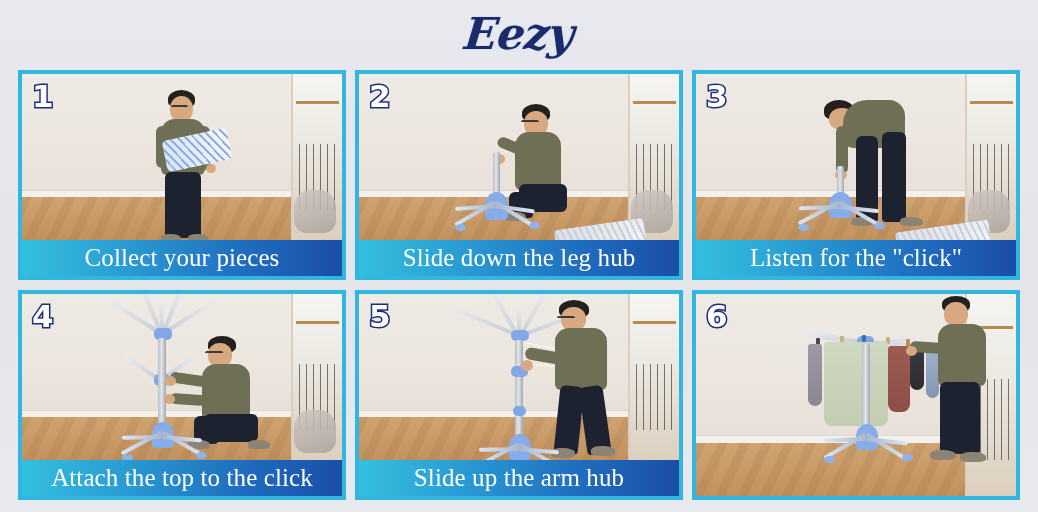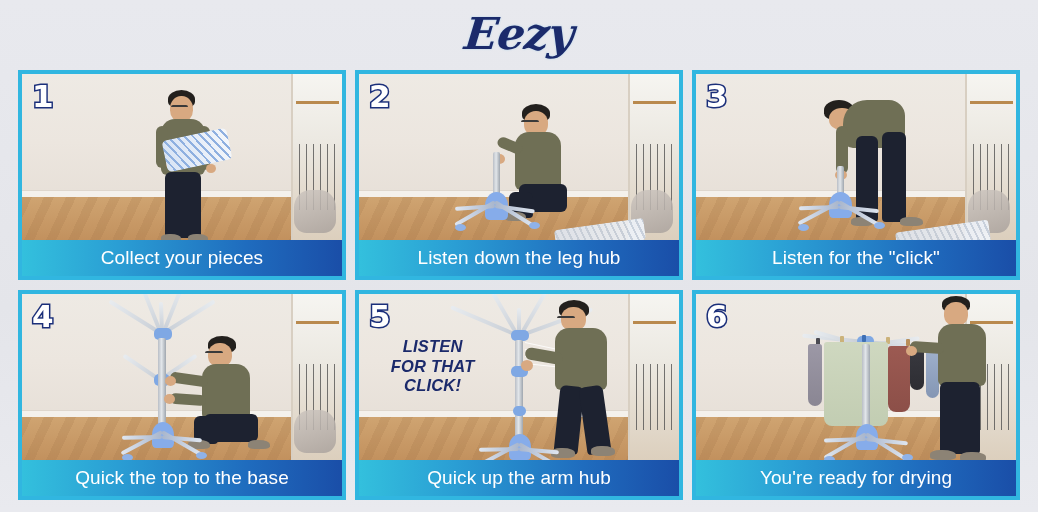--- a/index.html
+++ b/index.html
@@ -285,27 +285,28 @@
     text-align: center;
     letter-spacing: 0.2px;
     user-select: none;
   }
 
   
   .caption {
     flex: 0 0 36px;
     background: linear-gradient(90deg, #33c0dd 0%, #2a9ed4 30%, #1f6cbe 70%, #1a4ea8 100%);
     color: #ffffff;
-    font-size: 19px;
+    font-size: 25px;
     display: flex;
     align-items: center;
     justify-content: center;
     letter-spacing: 0.1px;
     white-space: nowrap;
     z-index: 5;
+    font-family: Liberation Serif, serif;
   }
 </style>
 </head>
 <body>
 
 <div class="title-bar">
   <span class="title-script">Eezy</span>
 </div>
 
 <div class="grid">
@@ -365,21 +366,21 @@
       <div class="leg" style="left:136px;top:126px;width:46px;transform:rotate(150deg);"></div>
       <div class="leg" style="left:136px;top:130px;width:40px;transform:rotate(8deg);"></div>
       <div class="leg" style="left:136px;top:130px;width:40px;transform:rotate(176deg);"></div>
       <div class="foot" style="left:170px;top:148px;"></div>
       <div class="foot" style="left:96px;top:150px;"></div>
 
       <div class="parts-pile" style="left:196px;top:150px;width:90px;height:22px;"></div>
 
       <div class="badge">2</div>
     </div>
-    <div class="caption">Listen down the leg hub</div>
+    <div class="caption">Slide down the leg hub</div>
   </div>
 
   <div class="panel">
     <div class="photo">
       <div class="wall"></div>
       <div class="skirting"></div>
       <div class="floor"></div>
       <div class="window"></div>
       <div class="bundle-right"></div>
 
@@ -450,21 +451,21 @@
       <div class="hub-cone" style="left:130px;top:128px;width:22px;height:26px;"></div>
       <div class="leg" style="left:140px;top:136px;width:46px;transform:rotate(30deg);"></div>
       <div class="leg" style="left:140px;top:136px;width:46px;transform:rotate(152deg);"></div>
       <div class="leg" style="left:140px;top:141px;width:40px;transform:rotate(5deg);"></div>
       <div class="leg" style="left:140px;top:141px;width:40px;transform:rotate(179deg);"></div>
       <div class="foot" style="left:174px;top:158px;"></div>
       <div class="foot" style="left:100px;top:160px;"></div>
 
       <div class="badge">4</div>
     </div>
-    <div class="caption">Quick the top to the base</div>
+    <div class="caption">Attach the top to the click</div>
   </div>
 
   <div class="panel">
     <div class="photo">
       <div class="wall"></div>
       <div class="skirting"></div>
       <div class="floor"></div>
       <div class="window"></div>
 
       <div class="armrod" style="left:160px;top:40px;width:74px;transform:rotate(203deg);"></div>
@@ -495,27 +496,24 @@
         <div class="shoe" style="left:192px;top:154px;width:24px;height:10px;"></div>
         <div class="shoe" style="left:232px;top:152px;width:24px;height:10px;"></div>
       </div>
 
       <div class="hub-cone" style="left:150px;top:140px;width:22px;height:26px;"></div>
       <div class="leg" style="left:160px;top:148px;width:46px;transform:rotate(30deg);"></div>
       <div class="leg" style="left:160px;top:148px;width:46px;transform:rotate(152deg);"></div>
       <div class="leg" style="left:160px;top:153px;width:40px;transform:rotate(5deg);"></div>
       <div class="leg" style="left:160px;top:153px;width:40px;transform:rotate(179deg);"></div>
 
-      <div class="overlay-text" style="white-space:pre-line;">LISTEN
-FOR THAT
-CLICK!</div>
 
       <div class="badge">5</div>
     </div>
-    <div class="caption">Quick up the arm hub</div>
+    <div class="caption">Slide up the arm hub</div>
   </div>
 
   <div class="panel">
     <div class="photo">
       <div class="wall"></div>
       <div class="skirting"></div>
       <div class="floor"></div>
       <div class="window"></div>
 
       <div class="armrod" style="left:168px;top:46px;width:62px;transform:rotate(186deg);"></div>
@@ -551,16 +549,15 @@
         <div class="torso" style="left:242px;top:30px;width:48px;height:62px;"></div>
         <div class="arm" style="left:214px;top:48px;width:34px;height:11px;transform:rotate(4deg);"></div>
         <div class="hand" style="left:210px;top:52px;width:11px;height:10px;"></div>
         <div class="legs" style="left:244px;top:88px;width:40px;height:72px;"></div>
         <div class="shoe" style="left:234px;top:156px;width:26px;height:10px;"></div>
         <div class="shoe" style="left:264px;top:158px;width:26px;height:10px;"></div>
       </div>
 
       <div class="badge">6</div>
     </div>
-    <div class="caption">You're ready for drying</div>
   </div>
 
 </div>
 
 </body></html>

